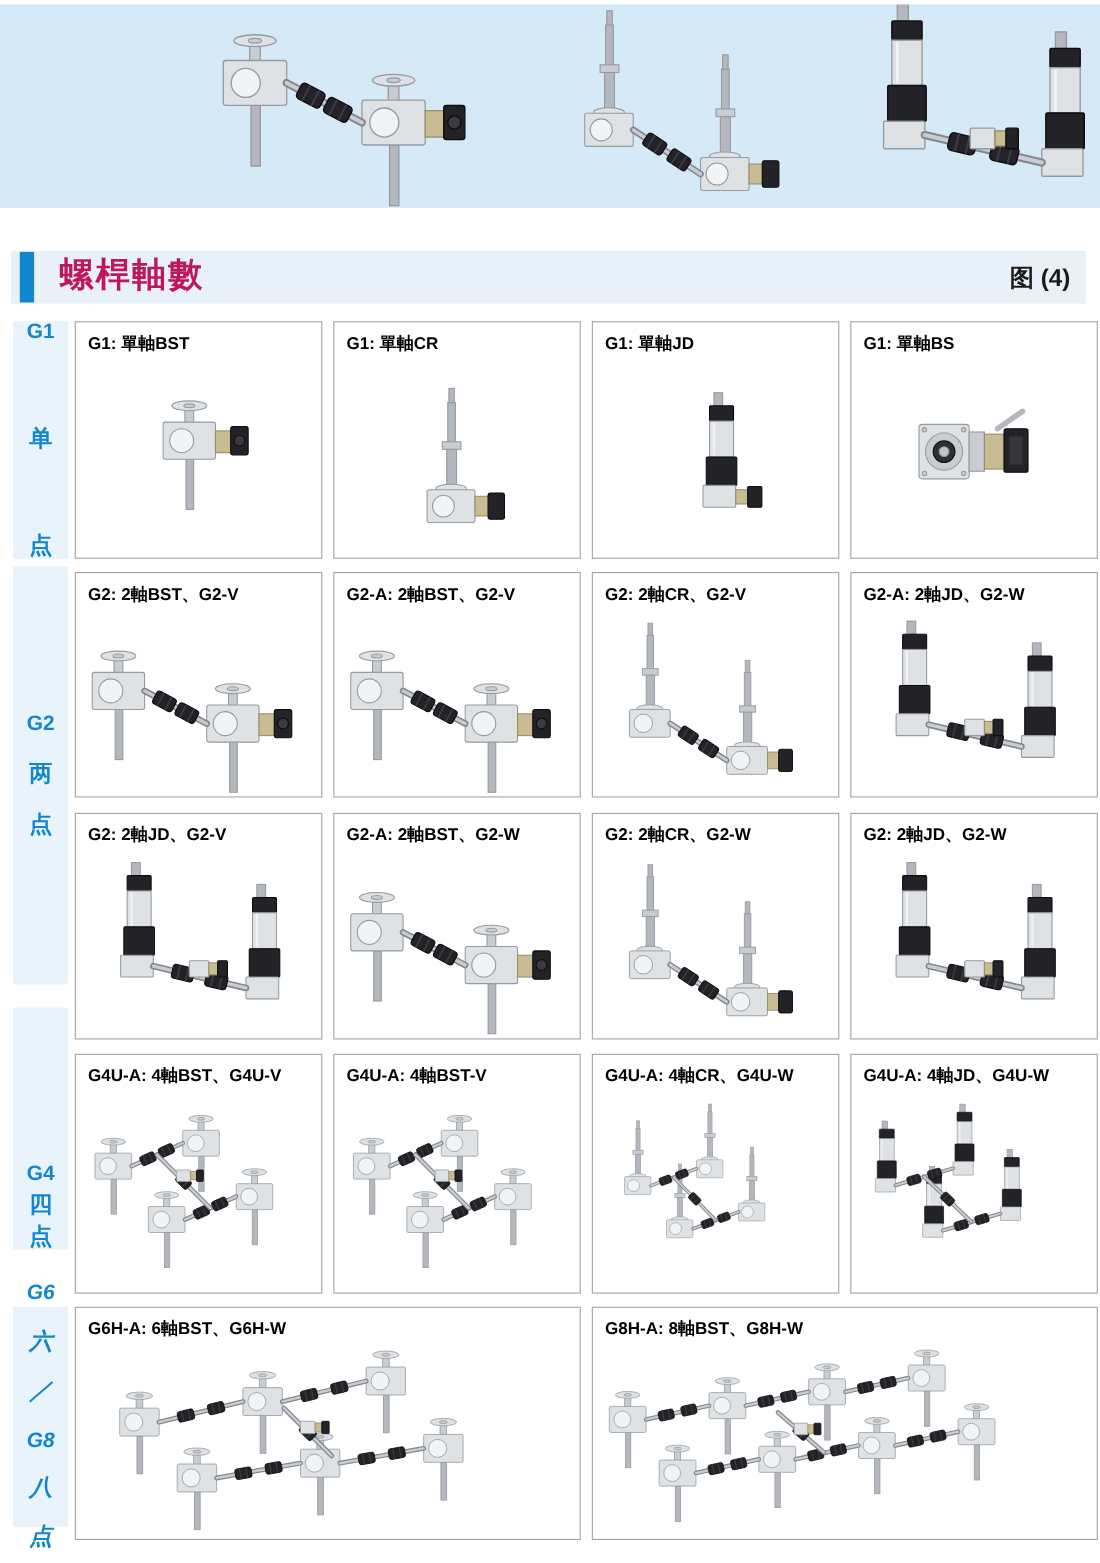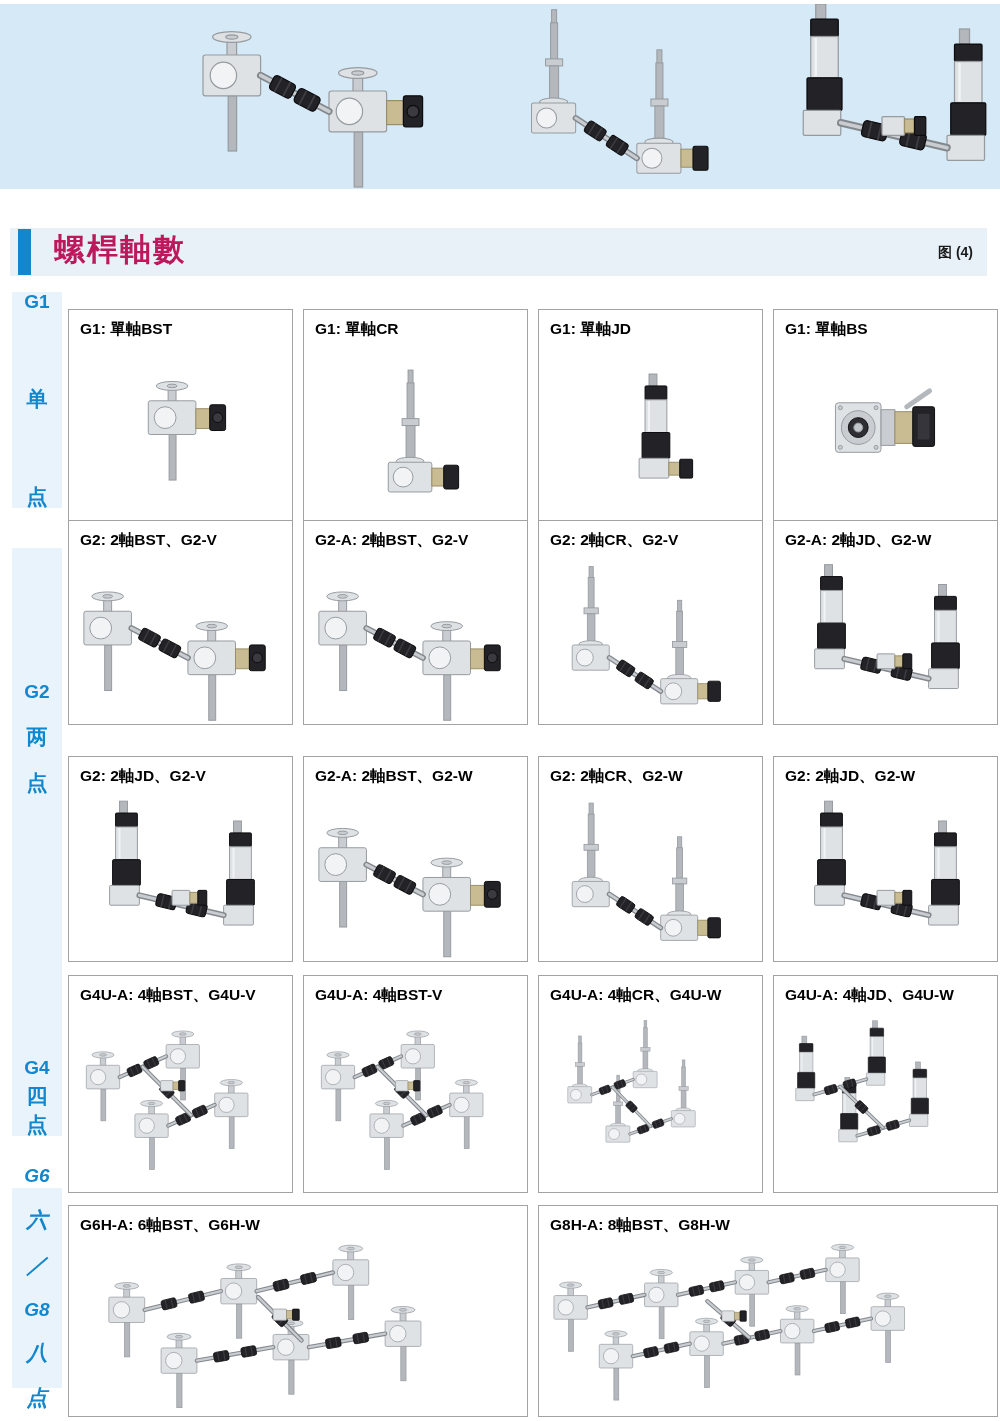--- a/index.html
+++ b/index.html
@@ -18,42 +18,42 @@
   }
   .accent{
     position:absolute;left:8px;top:1px;bottom:1px;width:13px;background:#1287cd;
   }
   .section-title{
     position:absolute;left:44px;top:50%;transform:translateY(-54%);
     font-size:31px;font-weight:900;color:#be185d;letter-spacing:2px;
   }
   .figure-label{
     position:absolute;right:14px;top:50%;transform:translateY(-46%);
-    font-size:14px;font-weight:700;color:#1a1a1a;
+    font-size:22px;font-weight:700;color:#1a1a1a;
   }
   .side{
     position:absolute;left:12px;width:50px;background:#e9f3fb;
     display:flex;flex-direction:column;align-items:center;justify-content:center;
     gap:7px;color:#1287cd;font-weight:800;
   }
   .side .ln{font-size:21px;line-height:1.05;}
   .side .ln.latin{font-size:19px;letter-spacing:0px;}
   .side-g1{top:292px;height:216px;justify-content:space-between;}
-  .side-g2{top:548px;height:380px;gap:24px;}
+  .side-g2{top:515px;height:380px;gap:24px;}
   .side-g4{top:916px;height:220px;justify-content:flex-end;}
   .side-g68{top:1188px;height:200px;gap:23px;font-style:italic;}
   .row{position:absolute;left:68px;display:flex;gap:10px;}
   .row-0{top:292px;height:216px;}
   .row-1{top:520px;height:205px;align-items:flex-end;}
   .row-2{top:739px;height:206px;}
   .row-3{top:958px;height:218px;}
   .row-4{top:1188px;height:212px;}
   .cell{
     position:relative;background:#ffffff;border:1px solid #a3a3a3;
-    width:225px;height:100%;box-sizing:border-box;margin-top:17px;
+    width:225px;height:100%;box-sizing:border-box;
   }
   .cell.wide{width:460px;}
   .cell-title{
     position:absolute;top:9px;left:11px;right:6px;
     font-size:15.5px;font-weight:700;color:#000;white-space:nowrap;
   }
   .cell-art{
     position:absolute;left:0;bottom:2px;width:100%;height:calc(100% - 36px);
   }
 </style>

